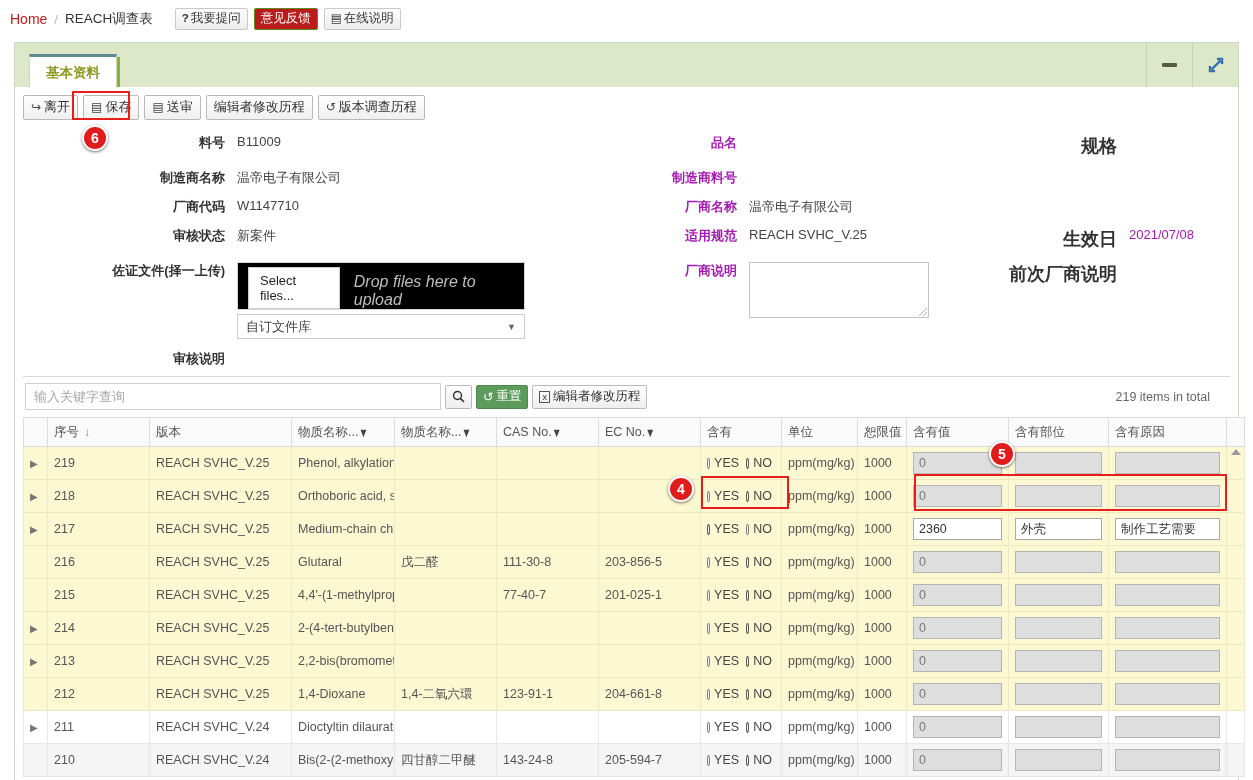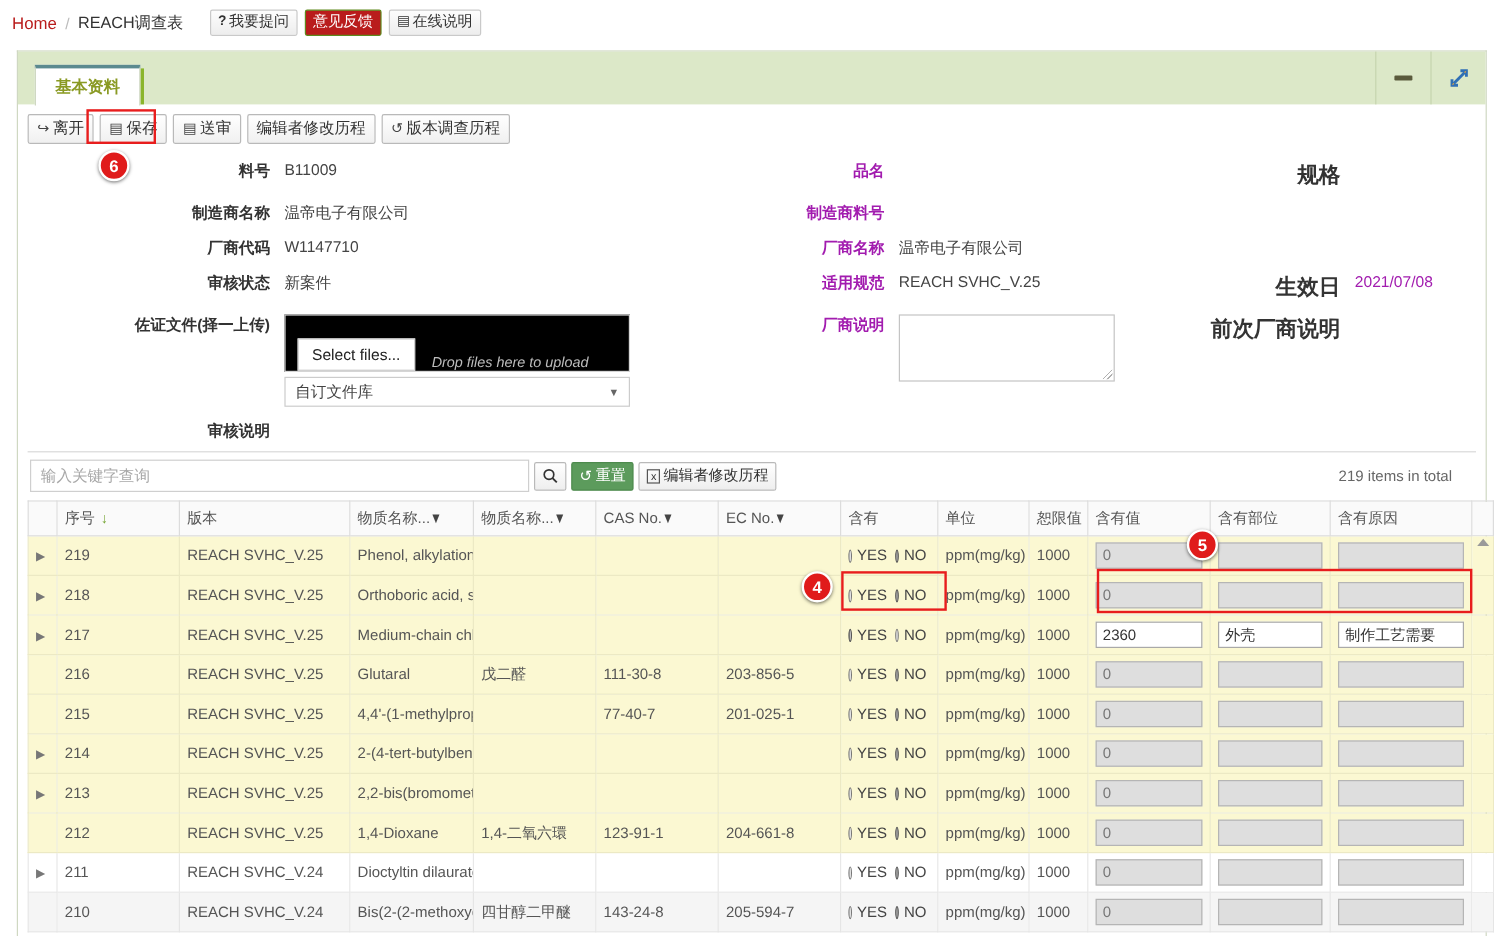--- a/index.html
+++ b/index.html
@@ -167,21 +167,21 @@
     background: #000000;
   }
   .selectfiles {
     border: 1px solid #cfcfcf;
     background: #fff;
     font-size: 13px;
     padding: 5px 11px;
     color: #222;
   }
   .dzhint {
-    font-size: 12px; font-style: italic; color: #bdbdbd;
+    font-size: 16px; font-style: italic; color: #bdbdbd;
     margin-left: 14px;
   }
   .selbox {
     width: 288px; height: 25px; margin-top: 4px;
     border: 1px solid #cccccc;
     background: #fff;
     display: flex; align-items: center; justify-content: space-between;
     padding: 0 8px;
     font-size: 13px; color: #444;
   }

